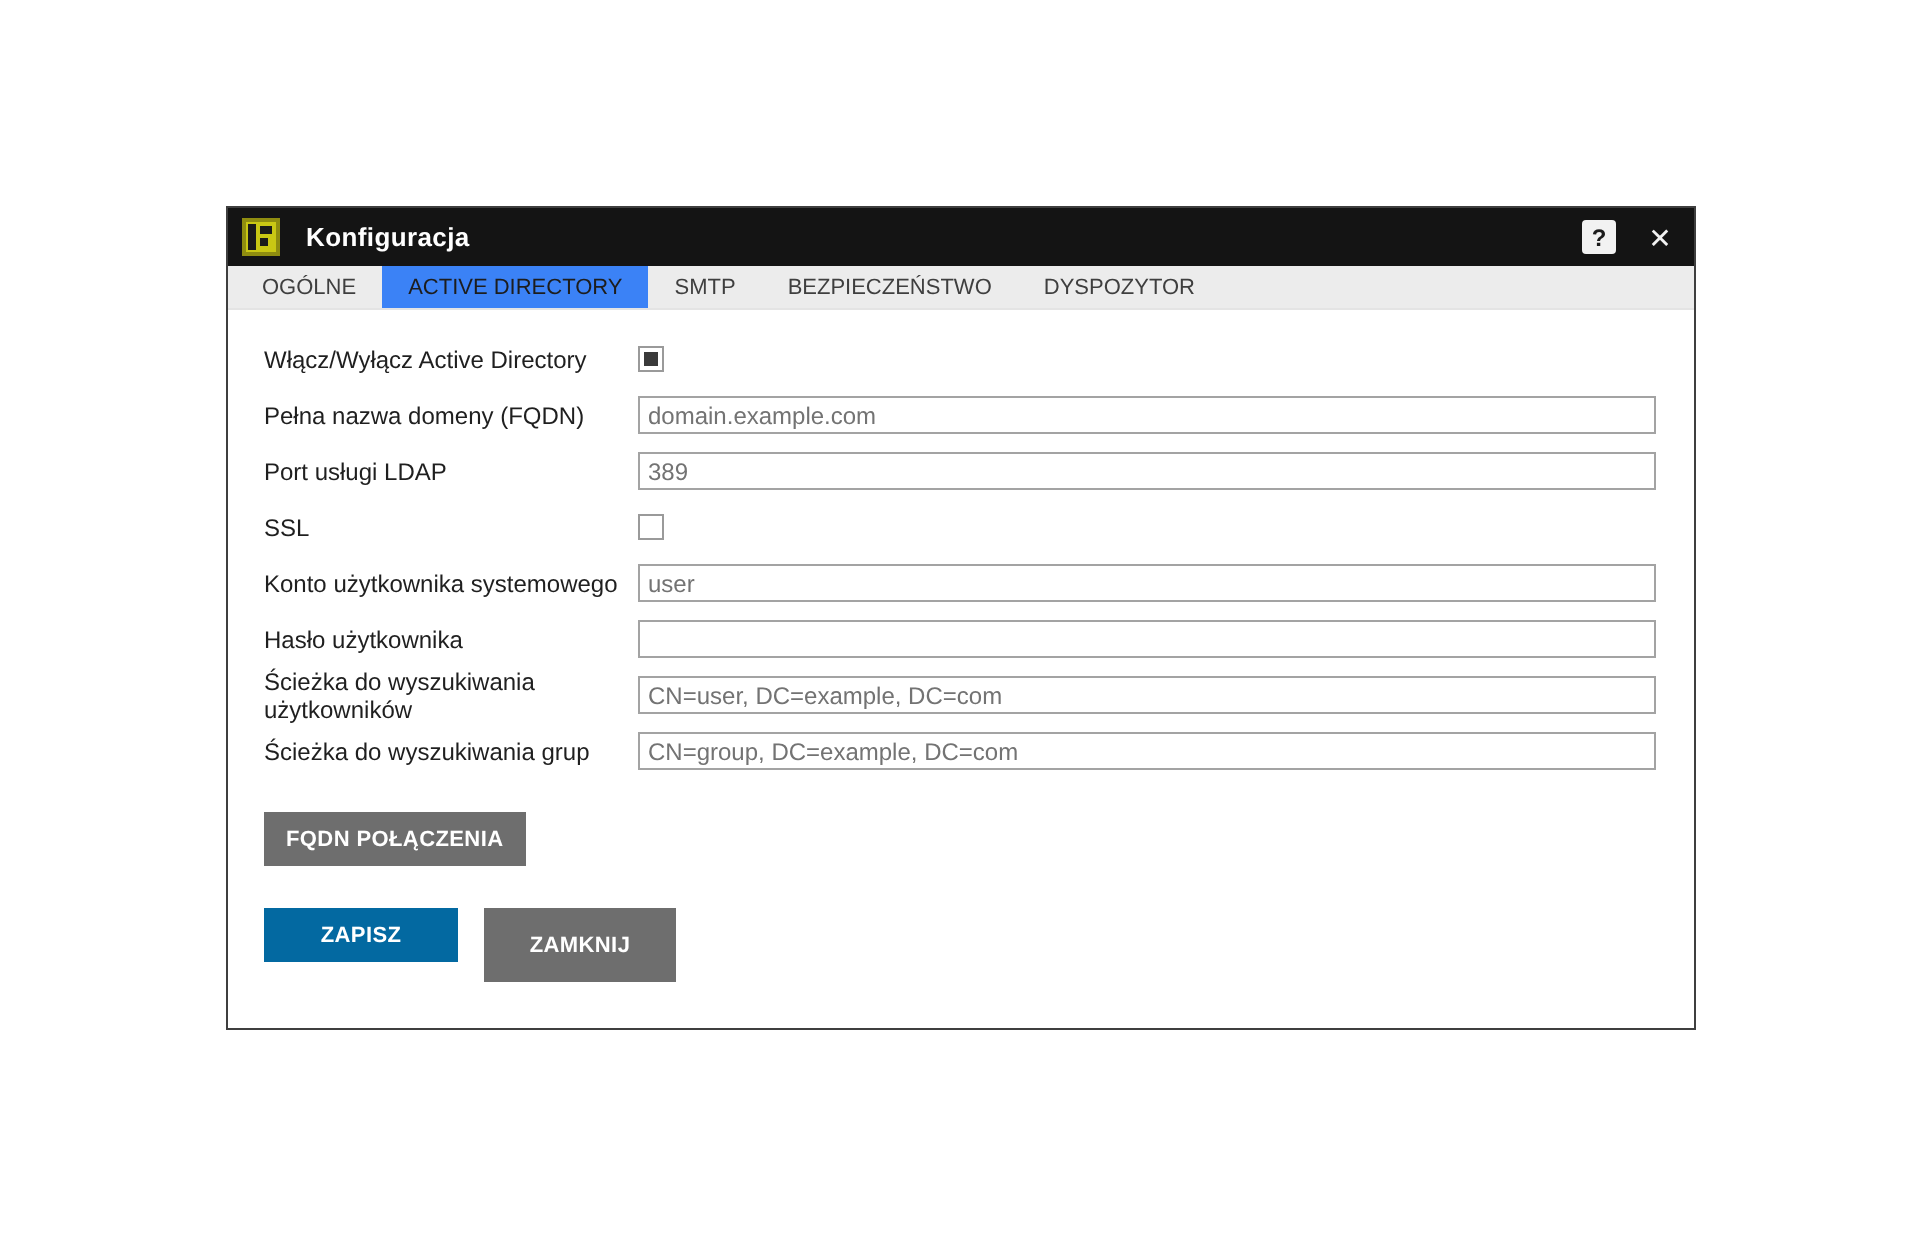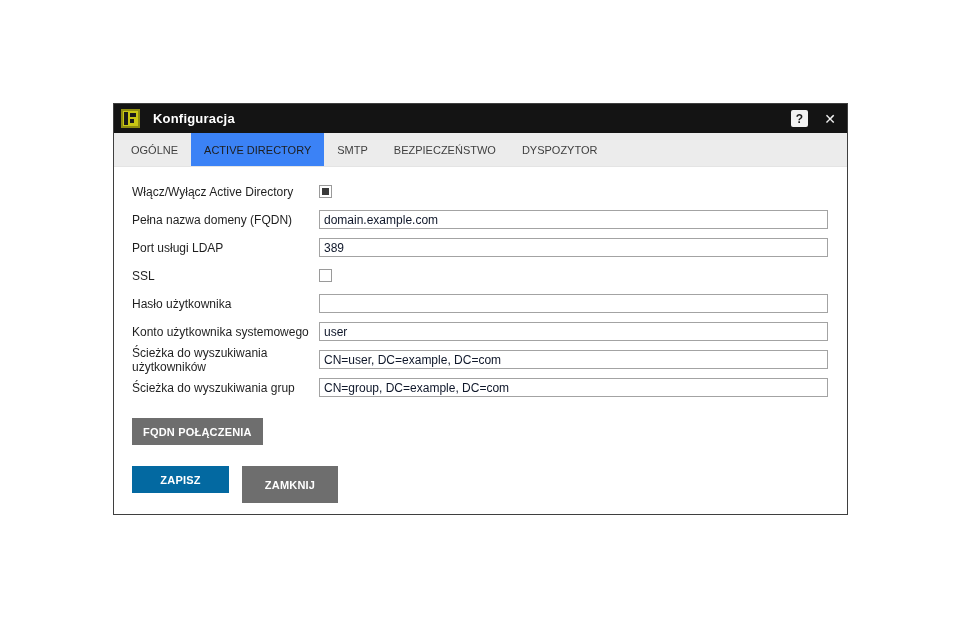--- a/index.html
+++ b/index.html
@@ -55,21 +55,21 @@
   }
   .close-btn {
     color: #f2f2f2;
     font-size: 14px;
     width: 18px; height: 18px;
     display: flex; align-items: center; justify-content: center;
     cursor: pointer;
   }
   
   .tabstrip {
-    height: 34px;
+    height: 22px;
     background: #ececec;
     display: flex;
     align-items: stretch;
     padding-left: 4px;
     border-bottom: 1px solid #e4e4e4;
   }
   .tab {
     display: flex;
     align-items: center;
     padding: 0 13px;
@@ -97,21 +97,21 @@
     font-size: 12px;
     color: #1f1f1f;
     flex-shrink: 0;
   }
   .text-input {
     flex: 1;
     height: 19px;
     border: 1px solid #a3a3a3;
     font-family: "Liberation Sans", sans-serif;
     font-size: 12px;
-    color: #0f172a;
+    color: #737373;
     padding: 0 4px;
     outline: none;
     background: #ffffff;
   }
   .checkbox {
     width: 13px; height: 13px;
     border: 1px solid #9a9a9a;
     background: #ffffff;
     position: relative;
     cursor: pointer;
@@ -195,27 +195,27 @@
       <div class="row-label">Port usługi LDAP</div>
       <input class="text-input" type="text" value="389" style="">
     </div>
 
     <div class="row">
       <div class="row-label">SSL</div>
       <span class="checkbox" data-checked="false"></span>
     </div>
 
     <div class="row">
+      <div class="row-label">Konto użytkownika systemowego</div>
+      <input class="text-input" type="text" value="user" style="">
+    </div>
+
+    <div class="row">
       <div class="row-label">Hasło użytkownika</div>
       <input class="text-input" type="text" value="" style="">
-    </div>
-
-    <div class="row">
-      <div class="row-label">Konto użytkownika systemowego</div>
-      <input class="text-input" type="text" value="user" style="">
     </div>
 
     <div class="row">
       <div class="row-label">Ścieżka do wyszukiwania użytkowników</div>
       <input class="text-input" type="text" value="CN=user, DC=example, DC=com" style="">
     </div>
 
     <div class="row">
       <div class="row-label">Ścieżka do wyszukiwania grup</div>
       <input class="text-input" type="text" value="CN=group, DC=example, DC=com" style="">

